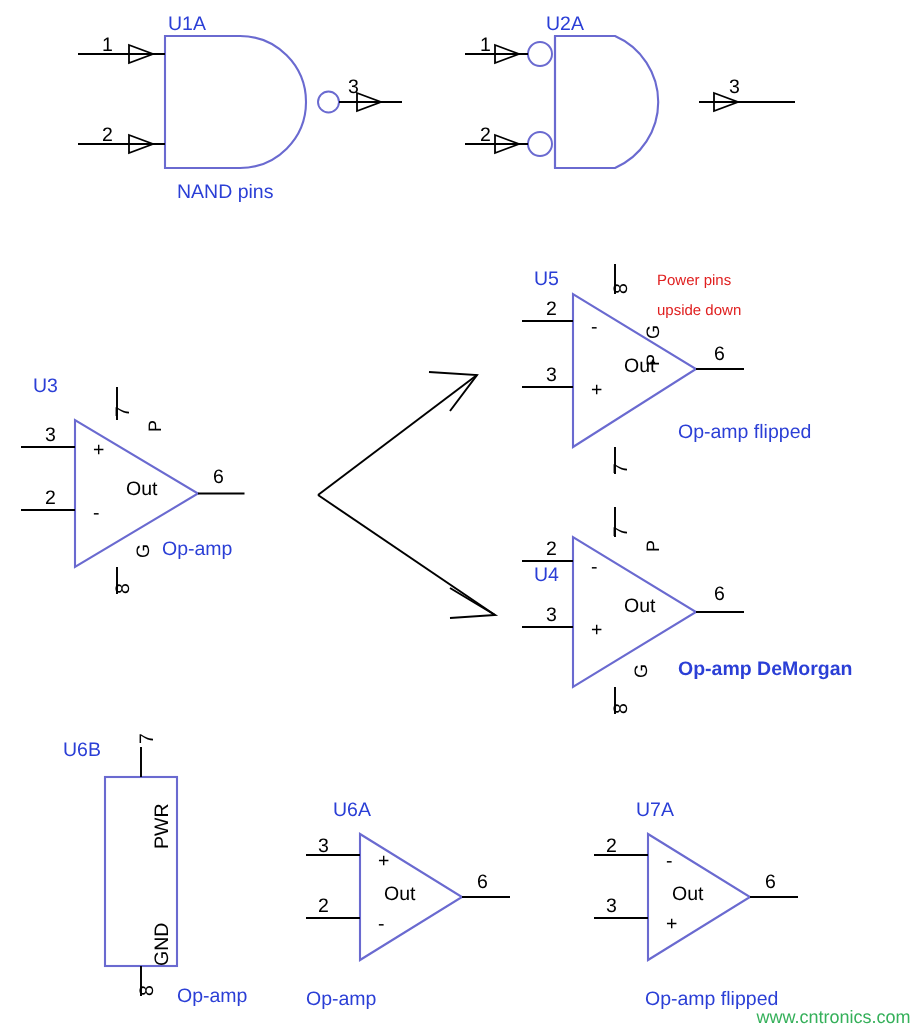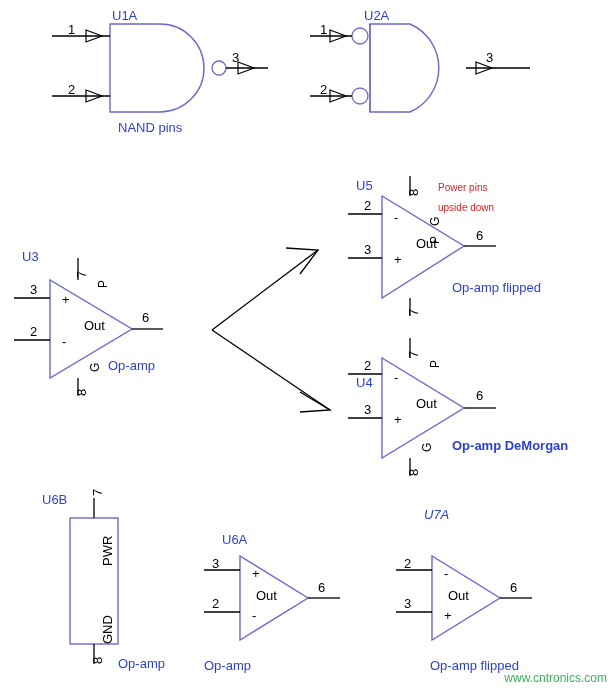--- a/index.html
+++ b/index.html
@@ -176,21 +176,21 @@
 
   <div class="lbl ref" style="left:222px;top:532px;">U6A</div>
   <div class="lbl pin" style="left:212px;top:556px;">3</div>
   <div class="lbl pin" style="left:212px;top:596px;">2</div>
   <div class="lbl pin" style="left:318px;top:580px;">6</div>
   <div class="lbl inner" style="left:252px;top:566px;">+</div>
   <div class="lbl inner" style="left:252px;top:608px;">-</div>
   <div class="lbl inner" style="left:256px;top:588px;">Out</div>
   <div class="lbl cap" style="left:204px;top:658px;">Op-amp</div>
 
-  <div class="lbl ref" style="left:424px;top:507px;font-style:italic;">U7A</div>
+  <div class="lbl ref" style="left:424px;top:532px;">U7A</div>
   <div class="lbl pin" style="left:404px;top:556px;">2</div>
   <div class="lbl pin" style="left:404px;top:596px;">3</div>
   <div class="lbl pin" style="left:510px;top:580px;">6</div>
   <div class="lbl inner" style="left:444px;top:566px;">-</div>
   <div class="lbl inner" style="left:444px;top:608px;">+</div>
   <div class="lbl inner" style="left:448px;top:588px;">Out</div>
   <div class="lbl cap" style="left:430px;top:658px;">Op-amp flipped</div>
 
   <div class="wm">www.cntronics.com</div>
 </div>

